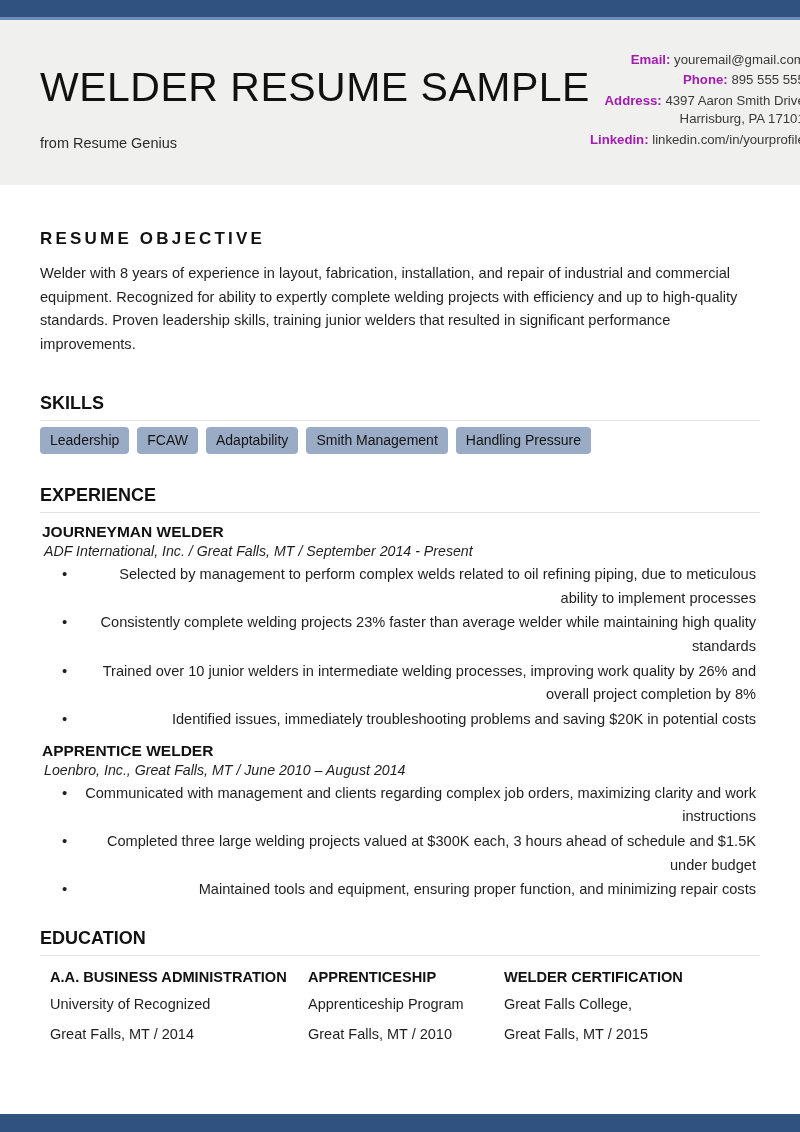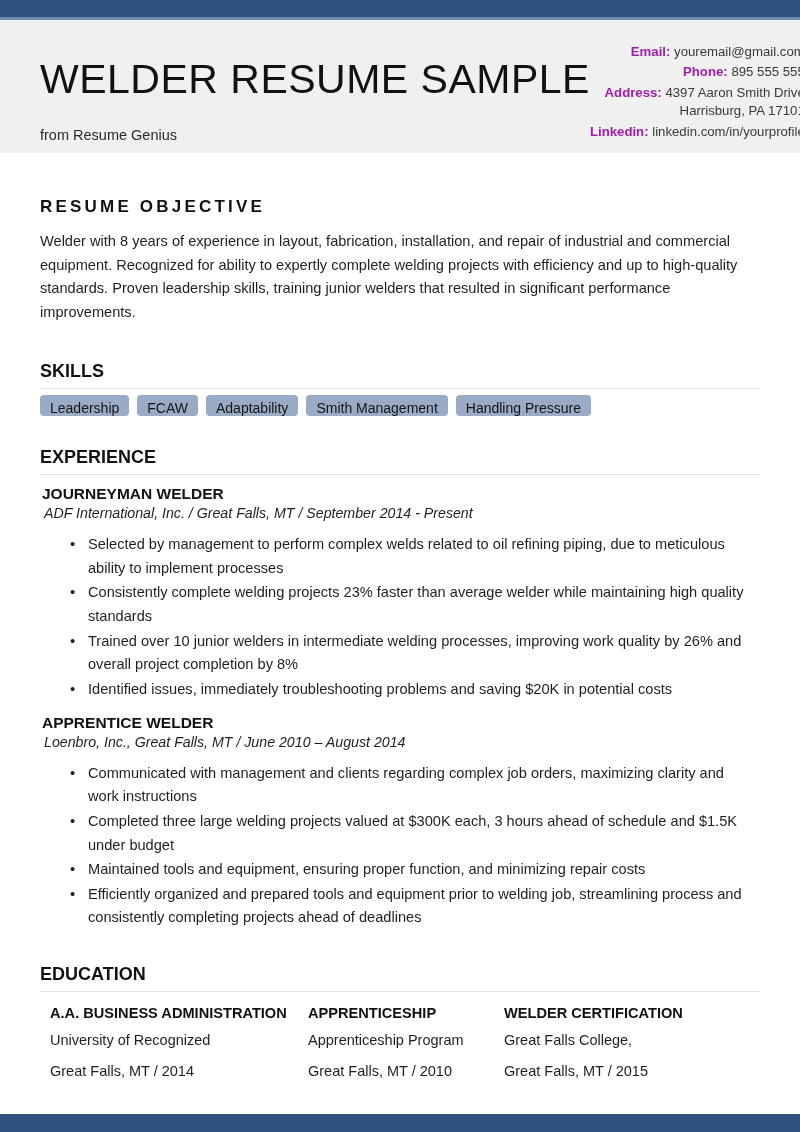--- a/index.html
+++ b/index.html
@@ -29,22 +29,22 @@
     left: 0;
     bottom: 0;
     width: 800px;
     height: 18px;
     background: #2f5280;
   }
 
   
   .header {
     background: #f0f0ee;
-    height: 133px;
-    padding: 8px 40px;
+    height: 165px;
+    padding: 16px 40px;
     display: flex;
     justify-content: space-between;
     align-items: flex-start;
     position: relative;
   }
   .header-left {
     padding-top: 30px;
   }
   .resume-title {
     font-size: 41px;
@@ -118,21 +118,21 @@
   
   .skills-rows { margin-top: 6px; }
   .skill-row {
     display: flex;
     gap: 8px;
     margin-bottom: 9px;
   }
   .skill-chip {
     background: #9aabc5;
     border-radius: 4px;
-    height: 21px;
+    height: 27px;
     line-height: 27px;
     text-align: center;
     font-size: 14px;
     color: #141414;
     padding: 0 10px;
     white-space: nowrap;
   }
 
   
   .job { margin-top: 10px; }
@@ -142,23 +142,24 @@
     color: #111111;
     margin: 0 0 2px 2px;
   }
   .job-meta {
     font-style: italic;
     font-size: 14.2px;
     color: #1f1f1f;
     margin: 0 0 2px 4px;
   }
   ul.bullets {
-    margin: 12px;
+    margin: 4px;
     padding-left: 36px;
     list-style: none;
+    text-align: right;
   }
   ul.bullets li {
     font-size: 14.6px;
     line-height: 1.62;
     color: #1f1f1f;
     position: relative;
     margin-bottom: 1px;
   }
   ul.bullets li::before {
     content: "\2022";
@@ -253,21 +254,20 @@
           <li>Identified issues, immediately troubleshooting problems and saving $20K in potential costs</li>
         </ul>
       </div>
       <div class="job">
         <div class="job-title">APPRENTICE WELDER</div>
         <div class="job-meta">Loenbro, Inc., Great Falls, MT  /  June 2010 – August 2014</div>
         <ul class="bullets">
           <li>Communicated with management and clients regarding complex job orders, maximizing clarity and work instructions</li>
           <li>Completed three large welding projects valued at $300K each, 3 hours ahead of schedule and $1.5K under budget</li>
           <li>Maintained tools and equipment, ensuring proper function, and minimizing repair costs</li>
-          <li>Efficiently organized and prepared tools and equipment prior to welding job, streamlining process and consistently completing projects ahead of deadlines</li>
         </ul>
       </div>
     </div>
 
   <h2 class="sec-title">EDUCATION</h2>
   <div class="divider"></div>
   <div class="edu-grid" id="education-grid">
       <div class="edu-col c1">
         <div class="edu-deg">A.A. BUSINESS ADMINISTRATION</div>
         <div class="edu-line">University of Recognized</div>

